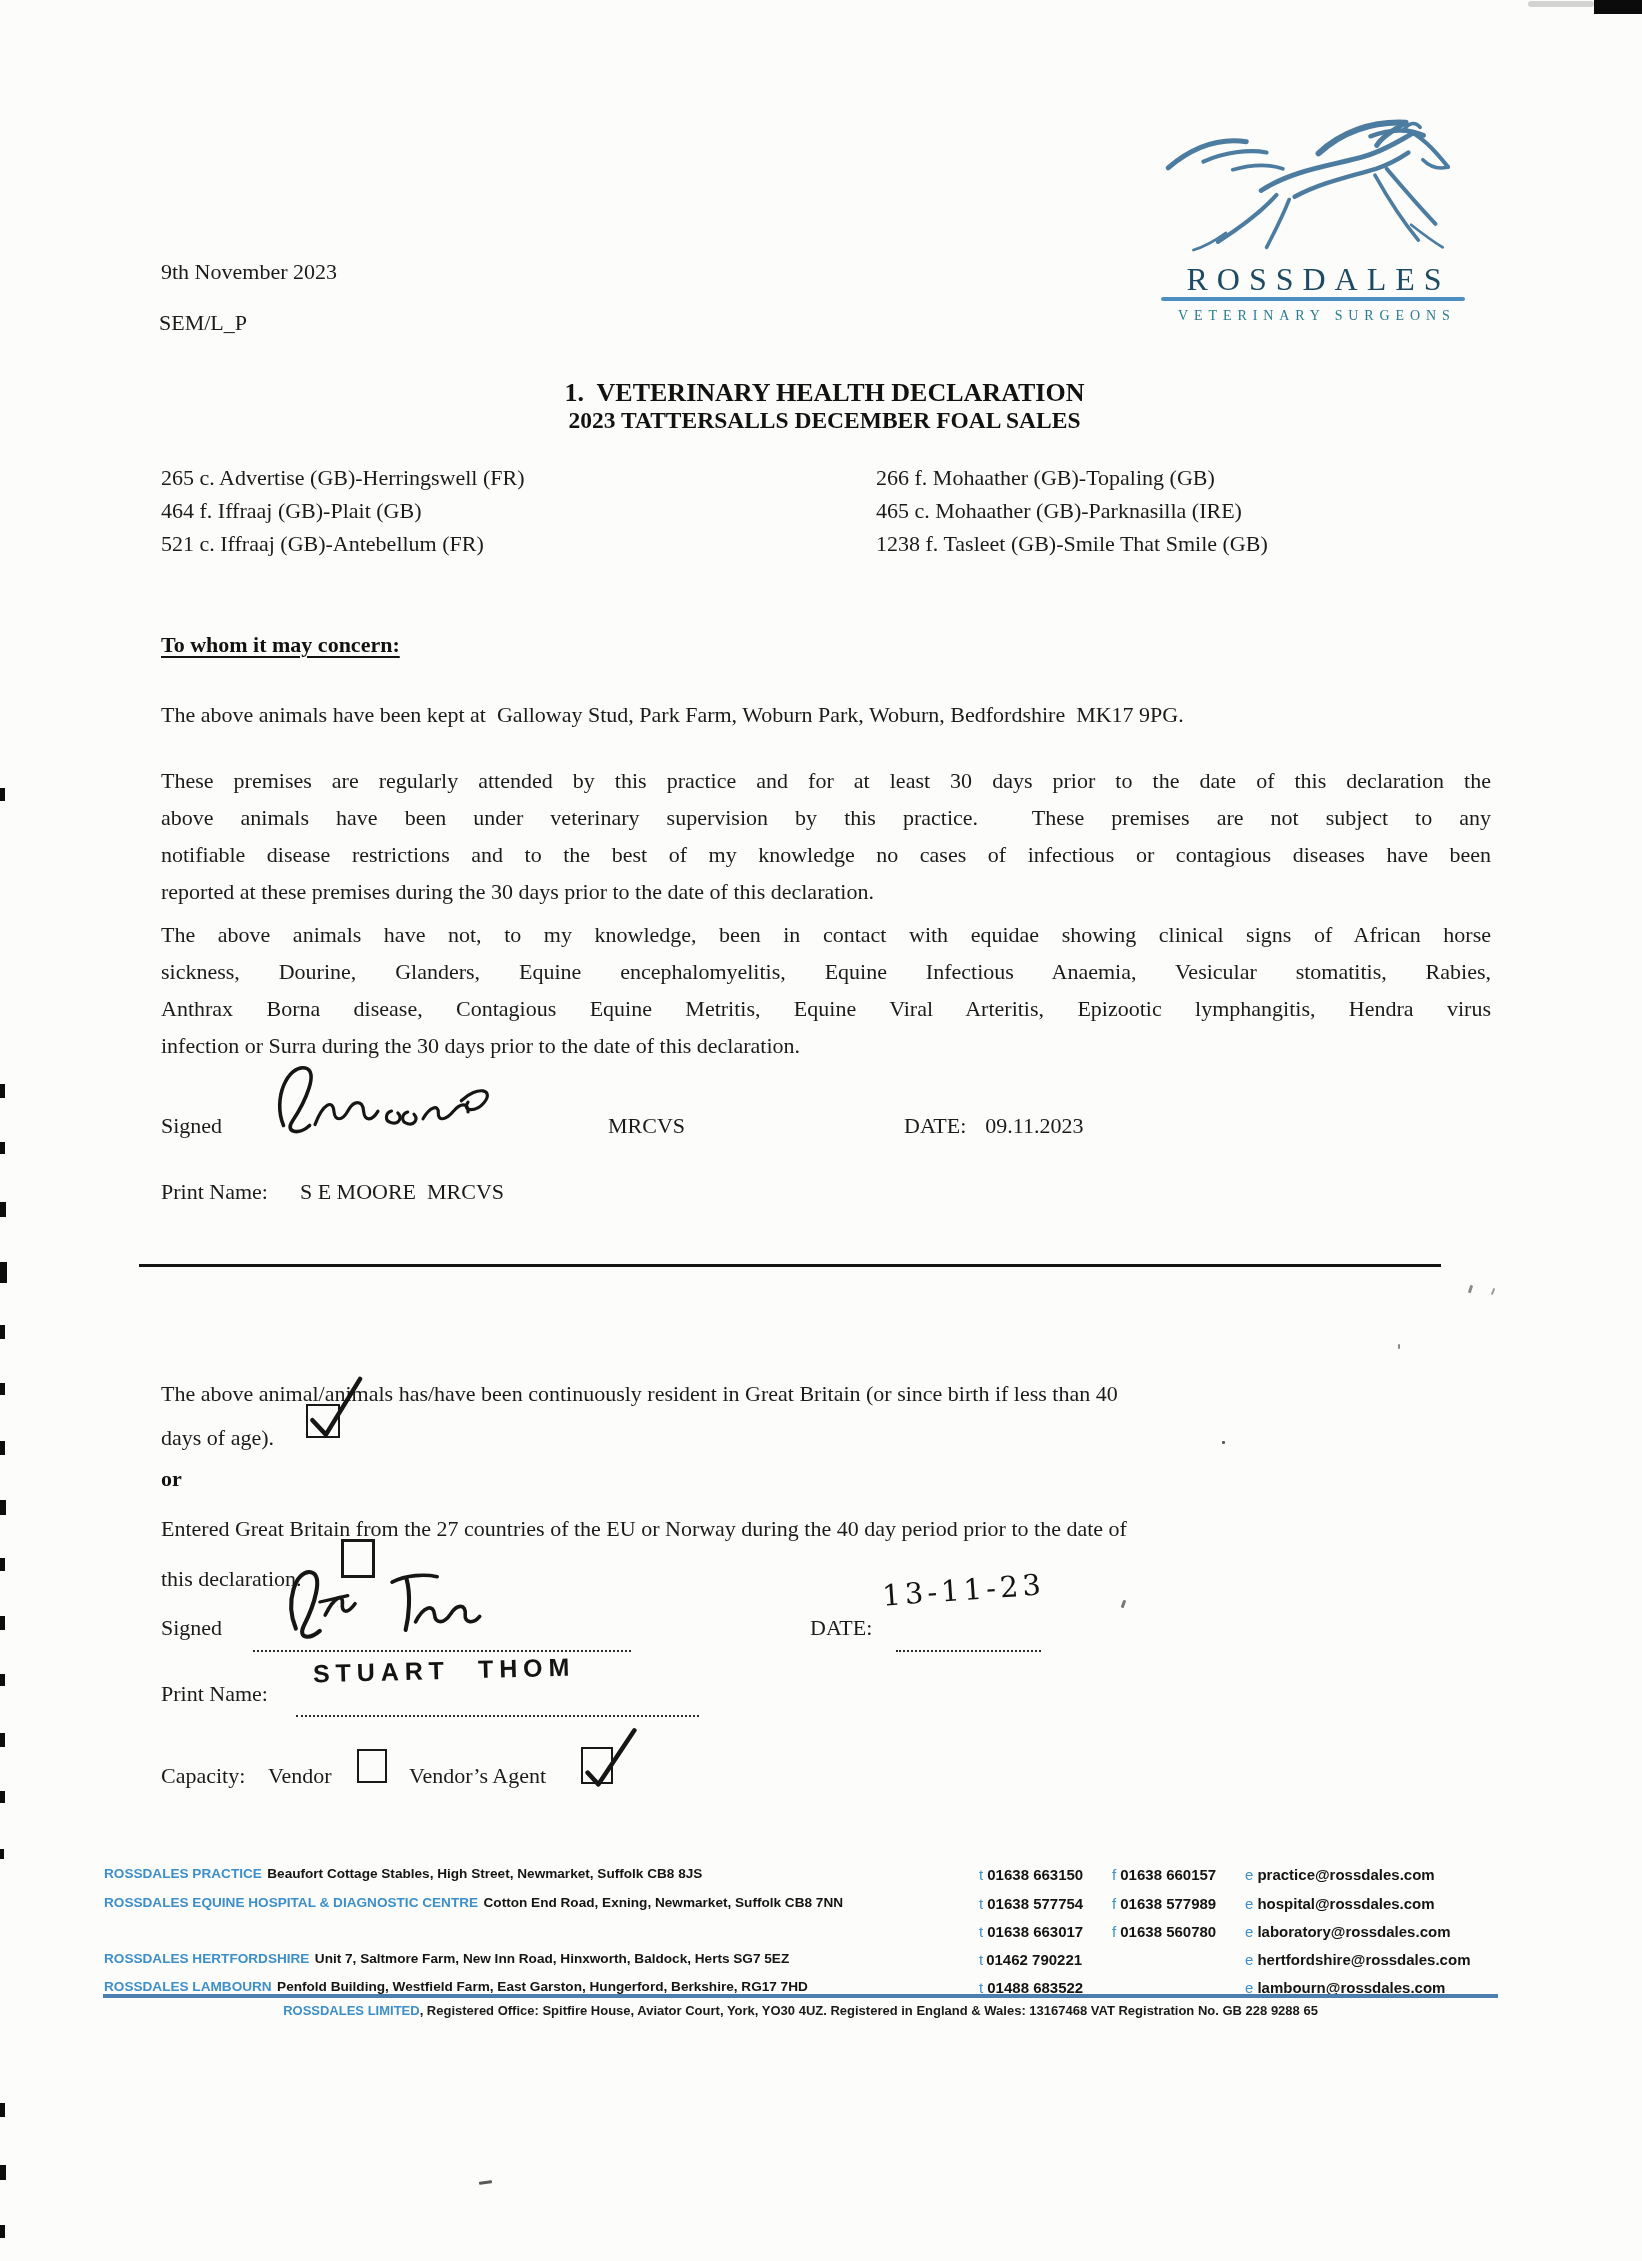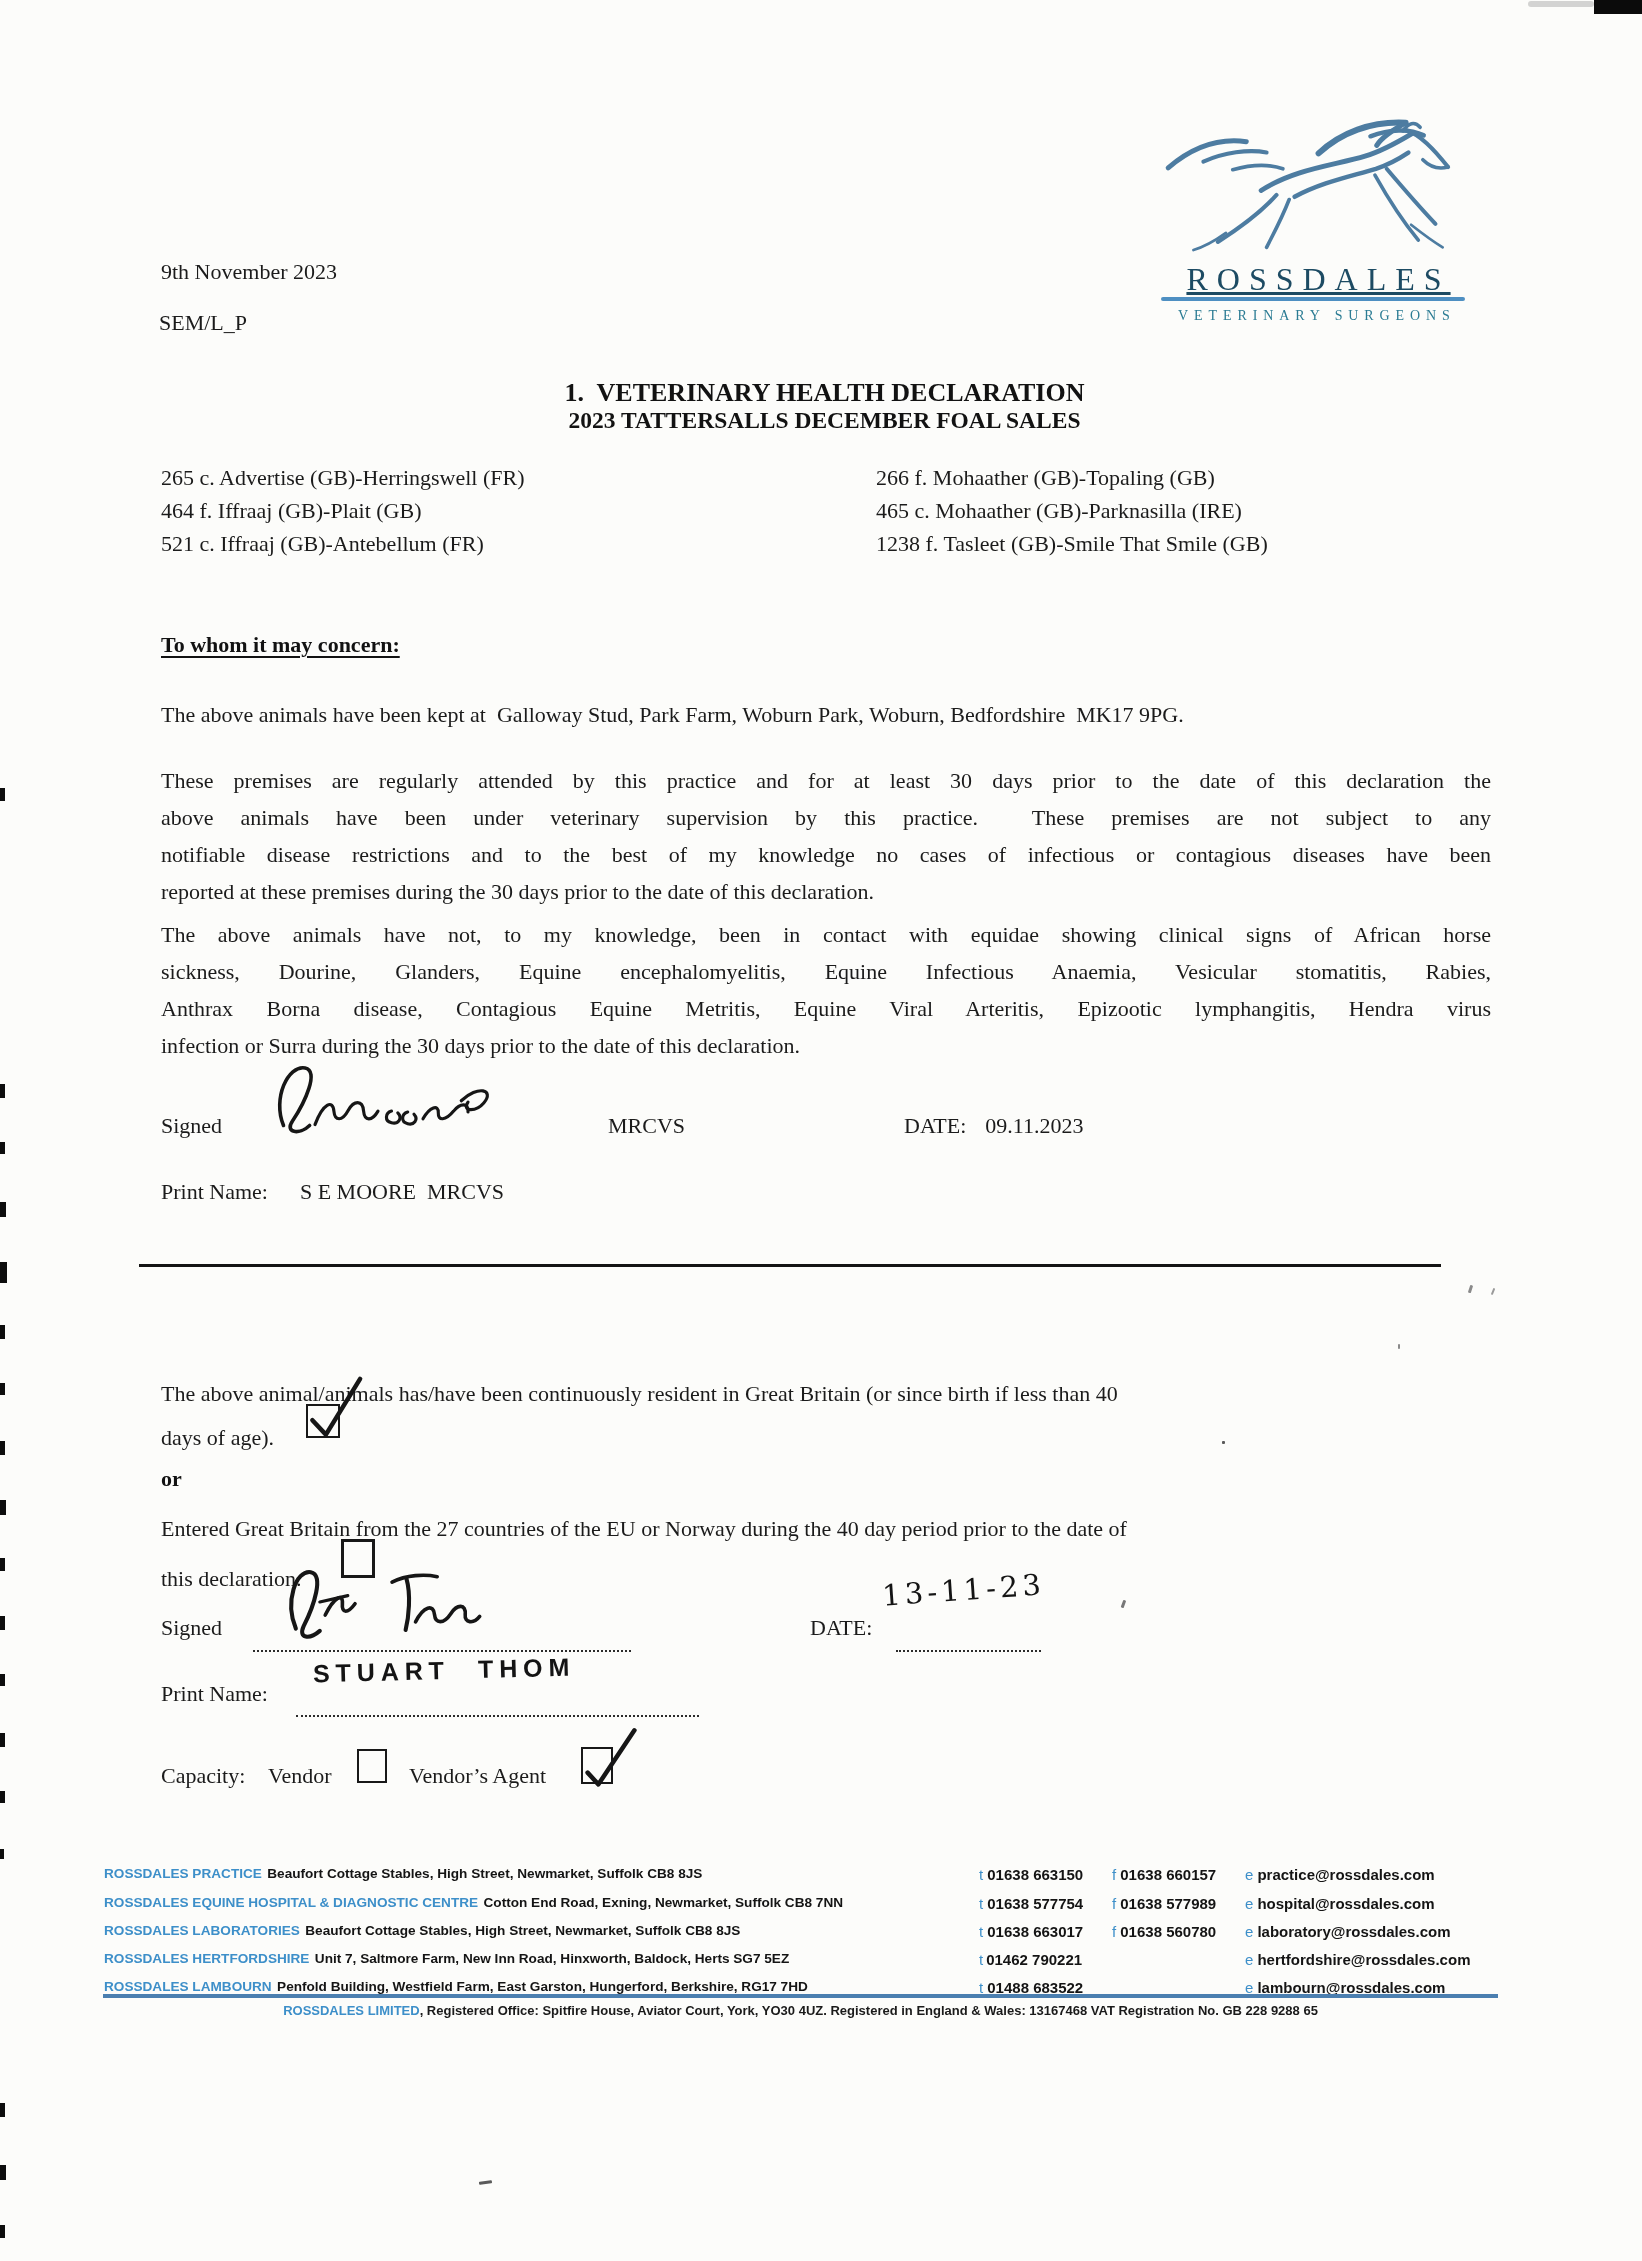--- a/index.html
+++ b/index.html
@@ -13,21 +13,21 @@
   .para div{font:22px/37px "Liberation Serif",serif;white-space:pre-wrap;}
   .jl{text-align:justify;text-align-last:justify;}
   .hline{position:absolute;background:#141414;}
   .checkbox{position:absolute;border:2.7px solid #181818;background:transparent;}
   .ticksvg{position:absolute;overflow:visible;visibility:hidden;}
   .checkbox-wrap.checked .ticksvg{visibility:visible;}
   .dots{position:absolute;height:2.7px;border-bottom:2.3px dotted #2b2b2b;}
   .hand{position:absolute;font-family:"DejaVu Serif",serif;color:#141414;white-space:pre;}
   
   .logoname{position:absolute;left:1158px;width:312px;top:261px;text-align:center;
-            font:32px "Liberation Serif",serif;font-weight:500;color:#1d4b63;letter-spacing:9px;text-indent:9px;text-decoration:underline;}
+            font:32px "Liberation Serif",serif;font-weight:500;color:#1d4b63;letter-spacing:9px;text-indent:9px;}
   .logorule{position:absolute;left:1161px;top:297px;width:304px;height:4.1px;background:#4e8fc2;border-radius:2.3px;}
   .logotag{position:absolute;left:1158px;width:312px;top:308px;text-align:center;
            font:14px "Liberation Serif",serif;color:#2a7b93;letter-spacing:5.9px;text-indent:5.9px;font-weight:500;}
   
   .frow{position:absolute;left:104px;width:1438px;font-family:"Liberation Sans",sans-serif;font-size:13.6px;white-space:pre;}
   .fname{color:#3d8fc9;font-weight:bold;}
   .faddr{color:#141414;font-weight:bold;margin-left:5.4px;}
   .fcol{position:absolute;font-family:Liberation Sans, sans-serif;font-size:15px;white-space:pre;}
   .fpre{color:#3d8fc9;}
   .fval{color:#141414;font-weight:bold;margin-left:4.1px;}
@@ -199,21 +199,20 @@
   <div class="frow" style="top:1866px"><span class="fname">ROSSDALES PRACTICE</span><span class="faddr">Beaufort Cottage Stables, High Street, Newmarket, Suffolk CB8 8JS</span></div>
   <div class="fcol" style="left:979px;top:1866px"><span class="fpre">t</span><span class="fval">01638 663150</span></div>
   <div class="fcol" style="left:1112px;top:1866px"><span class="fpre">f</span><span class="fval">01638 660157</span></div>
   <div class="fcol" style="left:1245px;top:1866px"><span class="fpre">e</span><span class="fval" style="font-weight:600">practice@rossdales.com</span></div>
 
   <div class="frow" style="top:1895px"><span class="fname">ROSSDALES EQUINE HOSPITAL &amp; DIAGNOSTIC CENTRE</span><span class="faddr">Cotton End Road, Exning, Newmarket, Suffolk CB8 7NN</span></div>
   <div class="fcol" style="left:979px;top:1895px"><span class="fpre">t</span><span class="fval">01638 577754</span></div>
   <div class="fcol" style="left:1112px;top:1895px"><span class="fpre">f</span><span class="fval">01638 577989</span></div>
   <div class="fcol" style="left:1245px;top:1895px"><span class="fpre">e</span><span class="fval" style="font-weight:600">hospital@rossdales.com</span></div>
 
-  <div class="frow" style="top:1923px"><span class="fname">ROSSDALES LABORATORIES</span><span class="faddr">Beaufort Cottage Stables, High Street, Newmarket, Suffolk CB8 8JS</span></div>
   <div class="fcol" style="left:979px;top:1923px"><span class="fpre">t</span><span class="fval">01638 663017</span></div>
   <div class="fcol" style="left:1112px;top:1923px"><span class="fpre">f</span><span class="fval">01638 560780</span></div>
   <div class="fcol" style="left:1245px;top:1923px"><span class="fpre">e</span><span class="fval" style="font-weight:600">laboratory@rossdales.com</span></div>
 
   <div class="frow" style="top:1951px"><span class="fname">ROSSDALES HERTFORDSHIRE</span><span class="faddr">Unit 7, Saltmore Farm, New Inn Road, Hinxworth, Baldock, Herts SG7 5EZ</span></div>
   <div class="fcol" style="left:979px;top:1951px"><span class="fpre">t</span><span class="fval" style="margin-left:3px">01462 790221</span></div>
   <div class="fcol" style="left:1245px;top:1951px"><span class="fpre">e</span><span class="fval" style="font-weight:600">hertfordshire@rossdales.com</span></div>
 
   <div class="frow" style="top:1979px"><span class="fname">ROSSDALES LAMBOURN</span><span class="faddr">Penfold Building, Westfield Farm, East Garston, Hungerford, Berkshire, RG17 7HD</span></div>
   <div class="fcol" style="left:979px;top:1979px"><span class="fpre">t</span><span class="fval">01488 683522</span></div>

